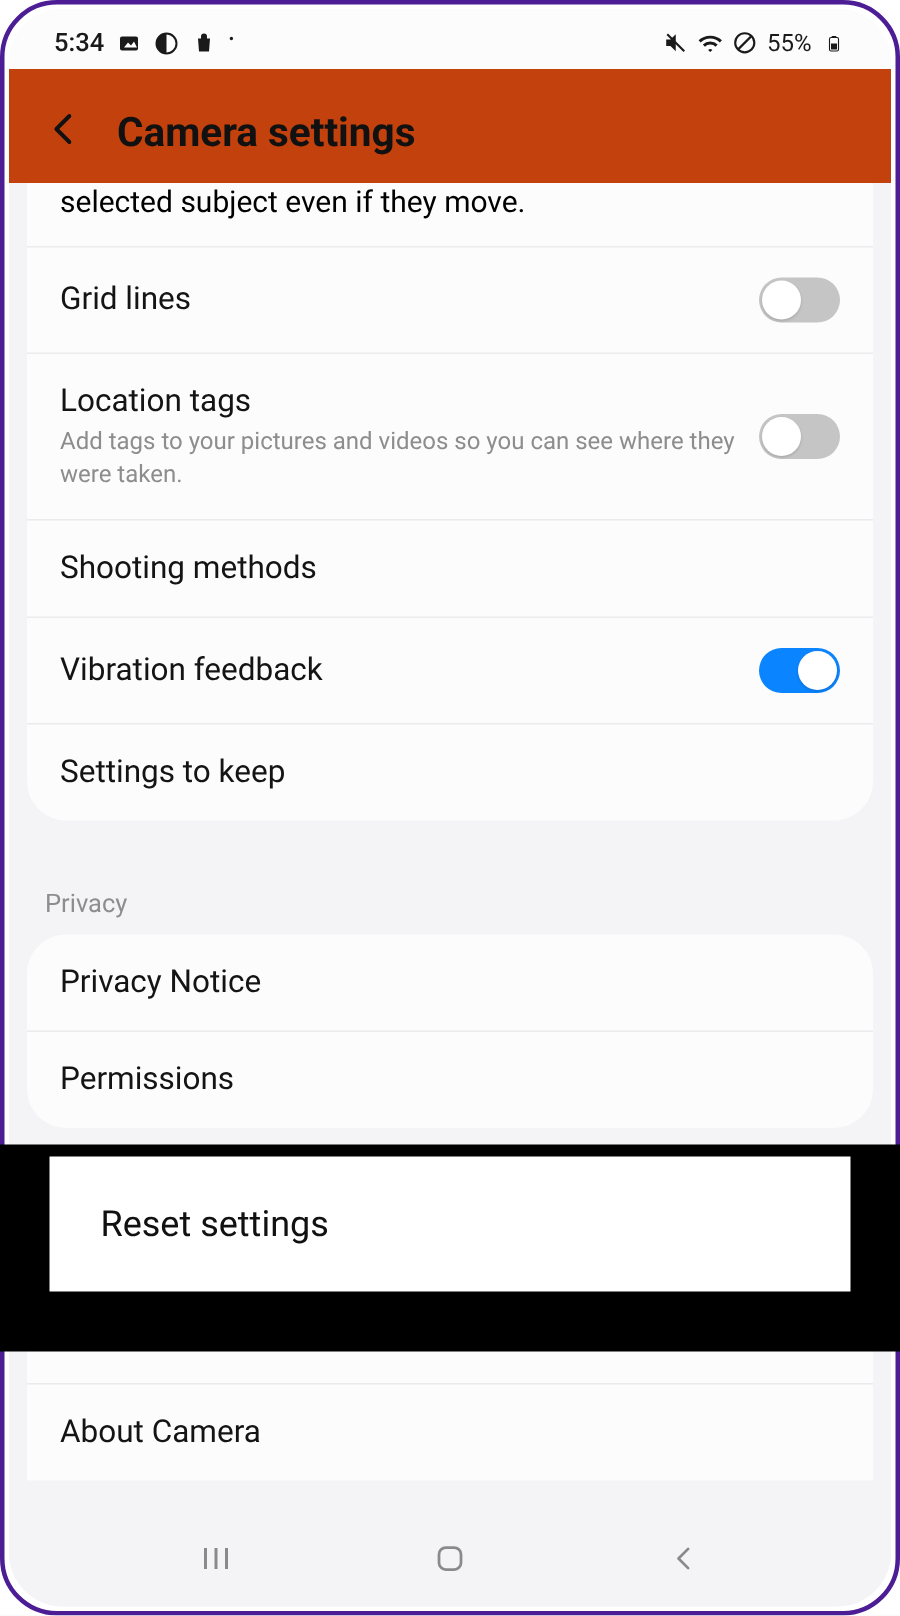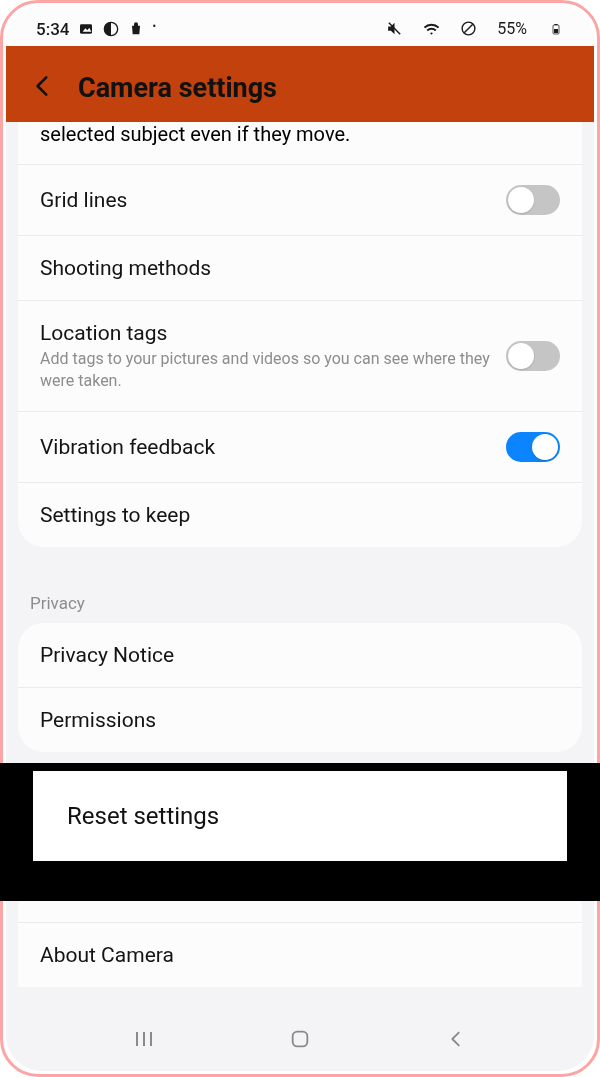--- a/index.html
+++ b/index.html
@@ -7,21 +7,21 @@
       font-family: -apple-system, BlinkMacSystemFont, "Segoe UI", Roboto, sans-serif;
       background: #fff;
       width: 600px;
       height: 1077px;
       position: relative;
       overflow: hidden;
     }
     .device-frame {
       position: absolute;
       inset: 0;
-      border: 3px solid #fca5a5;
+      border: 3px solid #4c1d95;
       border-radius: 38px;
       background: transparent;
       overflow: hidden;
       z-index: 0;
     }
     .screen {
       position: absolute;
       inset: 3px;
       border-radius: 36px;
       overflow: hidden;
@@ -32,21 +32,21 @@
       display: flex;
       justify-content: space-between;
       align-items: center;
       padding: 10px 30px 5px 30px;
       font-size: 17px;
       color: #1a1a1a;
       height: 40px;
       background: #fcfcfc;
     }
     .status-left { display: flex; align-items: center; gap: 8px; font-weight: 500;}
-    .status-right { display: flex; align-items: center; gap: 20px; }
+    .status-right { display: flex; align-items: center; gap: 6px; }
     .status-ico { width: 17px; height: 17px; display:inline-flex; align-items:center; justify-content:center; }
     
     .title-bar {
       display: flex;
       align-items: center;
       padding: 26px 24px 18px 24px;
       background: #c2410c;
       gap: 22px;
     }
     .title-bar .title-text {
@@ -222,30 +222,30 @@
 
         <div class="row">
           <div class="label-block">
             <div class="title">Grid lines</div>
           </div>
           <div class="toggle"></div>
         </div>
 
         <div class="row">
           <div class="label-block">
-              <div class="title">Shooting methods</div>
-            </div>
-        </div>
-
-        <div class="row">
-          <div class="label-block">
             <div class="title">Location tags</div>
             <div class="sub">Add tags to your pictures and videos so you can see where they were taken.</div>
           </div>
           <div class="toggle"></div>
+        </div>
+
+        <div class="row">
+          <div class="label-block">
+              <div class="title">Shooting methods</div>
+            </div>
         </div>
 
         <div class="row">
           <div class="label-block">
               <div class="title">Vibration feedback</div>
             </div>
           <div class="toggle on"></div>
         </div>
 
         <div class="row">

